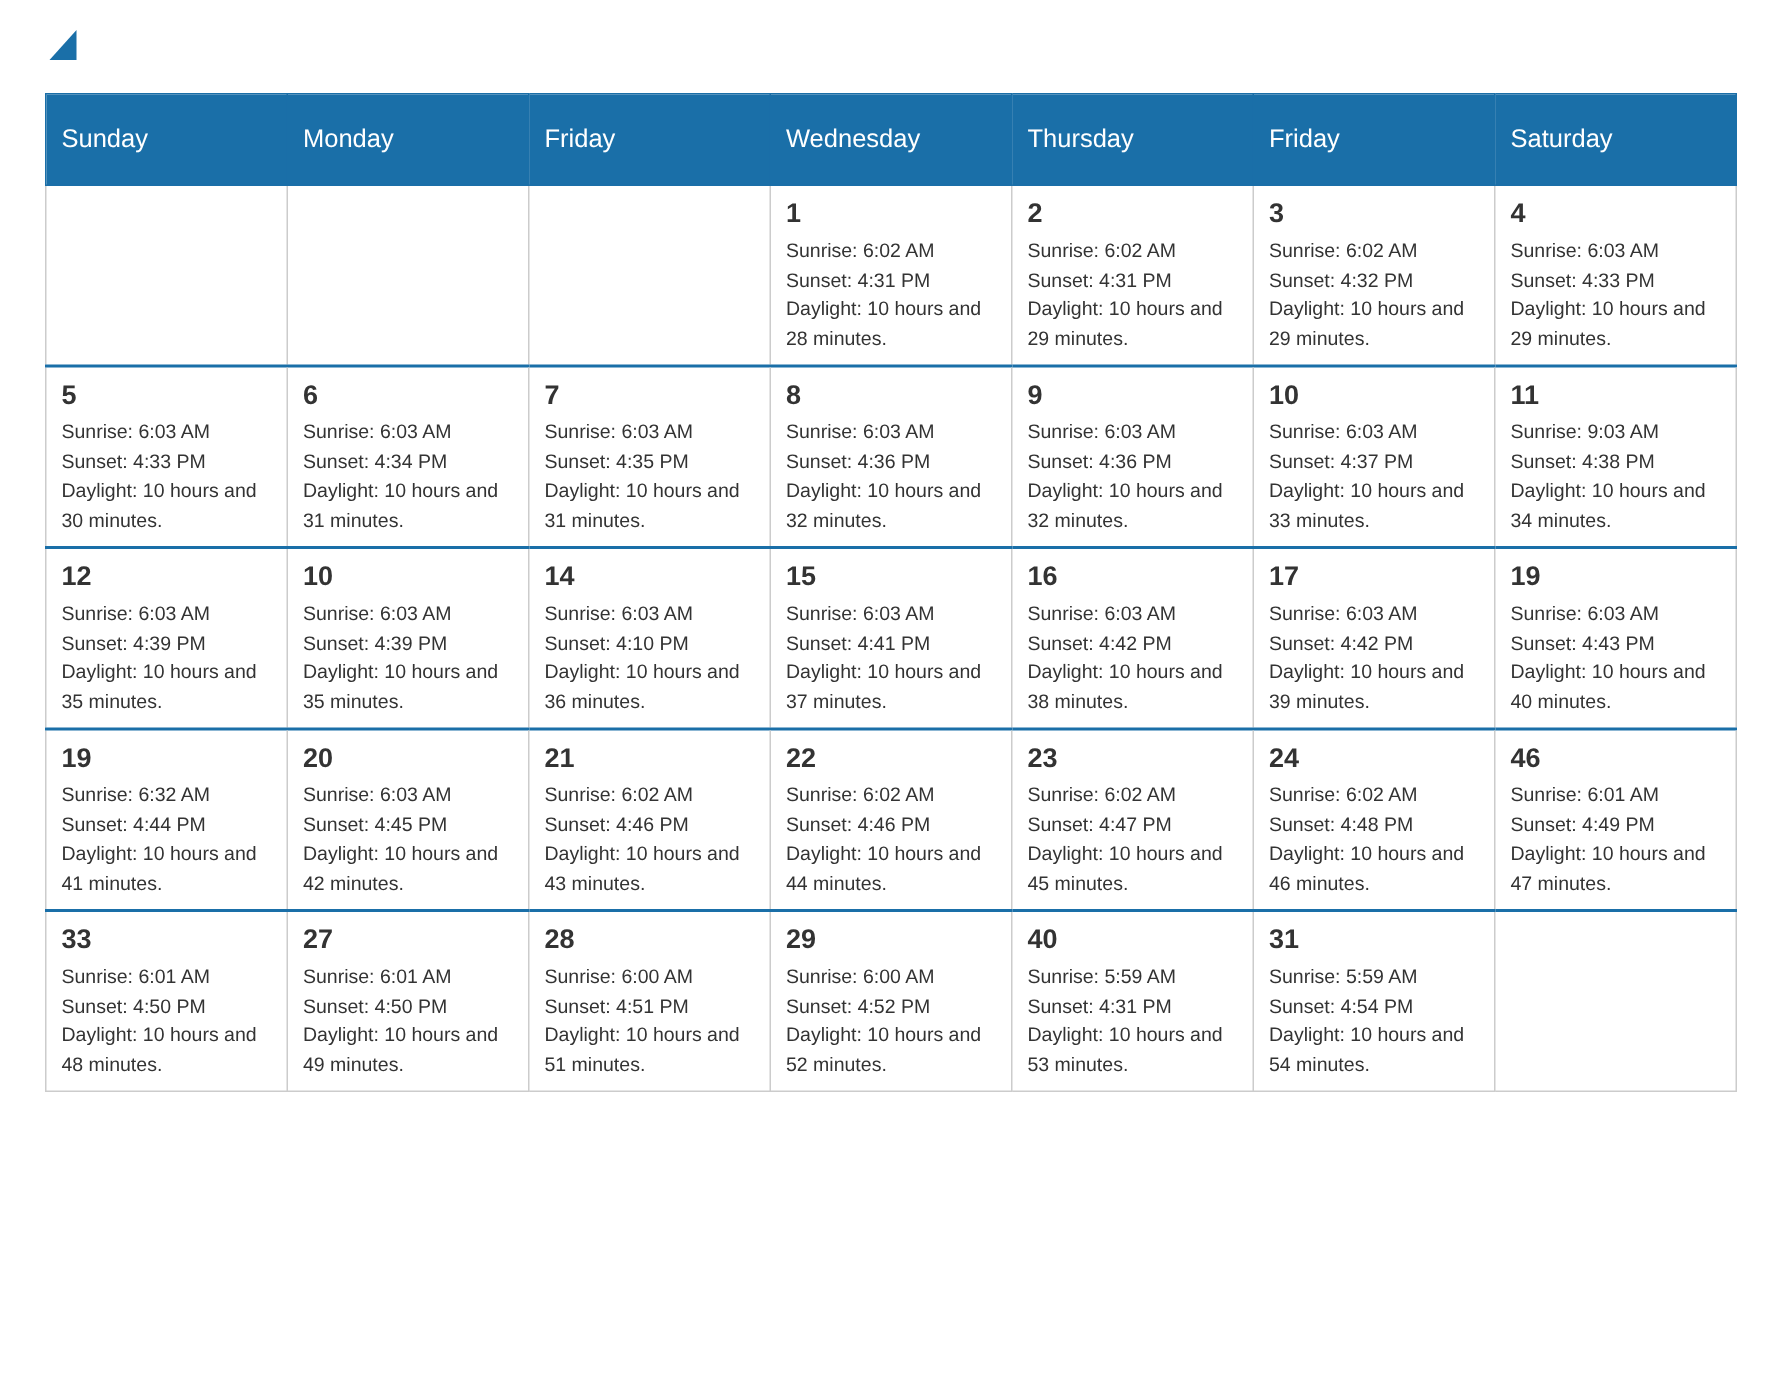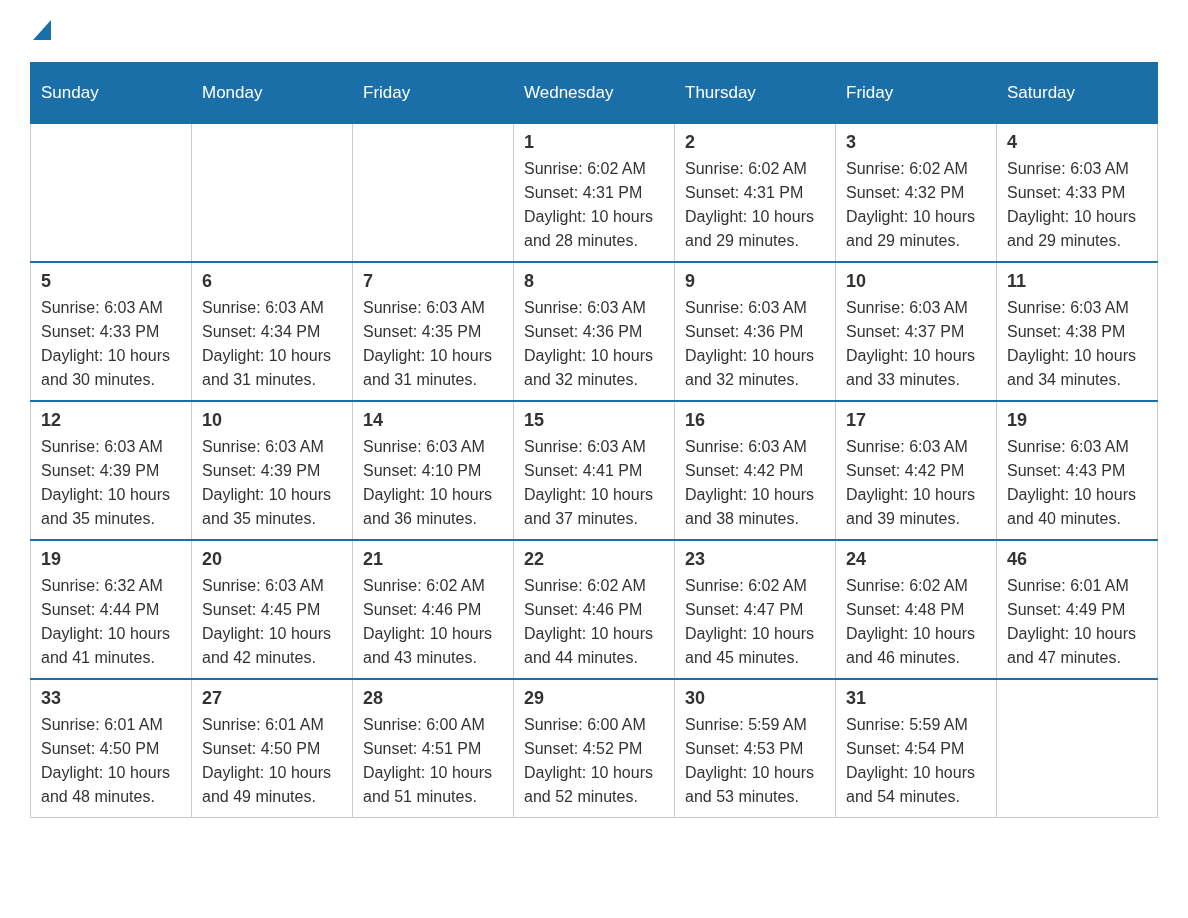--- a/index.html
+++ b/index.html
@@ -70,21 +70,21 @@
       height: 120px;
     }
     .day-number {
       font-size: 18px;
       font-weight: bold;
       color: #333;
       display: block;
       margin-bottom: 4px;
     }
     .day-info {
-      font-size: 16px;
+      font-size: 13px;
       color: #333;
       line-height: 1.5;
     }
     .empty-cell {
       background: #fff;
     }
     .row-separator td {
       border-top: 2px solid #1a6fa8;
     }
 
@@ -217,21 +217,21 @@
         </td>
         <td>
           <span class="day-number">10</span>
           <div class="day-info">Sunrise: 6:03 AM
 Sunset: 4:37 PM
 Daylight: 10 hours
 and 33 minutes.</div>
         </td>
         <td>
           <span class="day-number">11</span>
-          <div class="day-info">Sunrise: 6:03 AM
+          <div class="day-info">Sunrise: 9:03 AM
 Sunset: 4:38 PM
 Daylight: 10 hours
 and 34 minutes.</div>
         </td>
       </tr>
       <tr class="row-separator">
         <td>
           <span class="day-number">12</span>
           <div class="day-info">Sunrise: 6:03 AM
 Sunset: 4:39 PM
@@ -355,23 +355,23 @@
 and 51 minutes.</div>
         </td>
         <td>
           <span class="day-number">29</span>
           <div class="day-info">Sunrise: 6:00 AM
 Sunset: 4:52 PM
 Daylight: 10 hours
 and 52 minutes.</div>
         </td>
         <td>
-          <span class="day-number">30</span>
+          <span class="day-number">40</span>
           <div class="day-info">Sunrise: 5:59 AM
-Sunset: 4:53 PM
+Sunset: 4:31 PM
 Daylight: 10 hours
 and 53 minutes.</div>
         </td>
         <td>
           <span class="day-number">31</span>
           <div class="day-info">Sunrise: 5:59 AM
 Sunset: 4:54 PM
 Daylight: 10 hours
 and 54 minutes.</div>
         </td>

